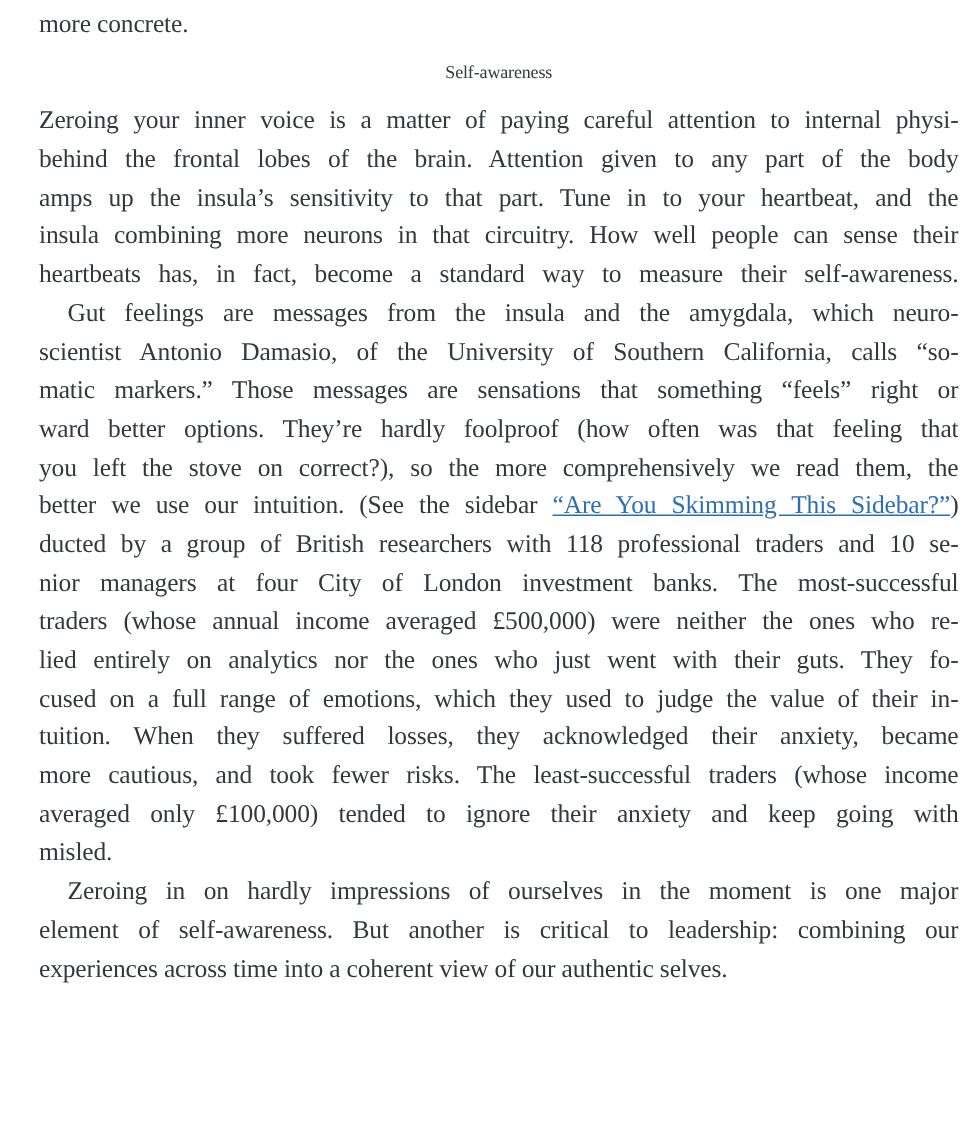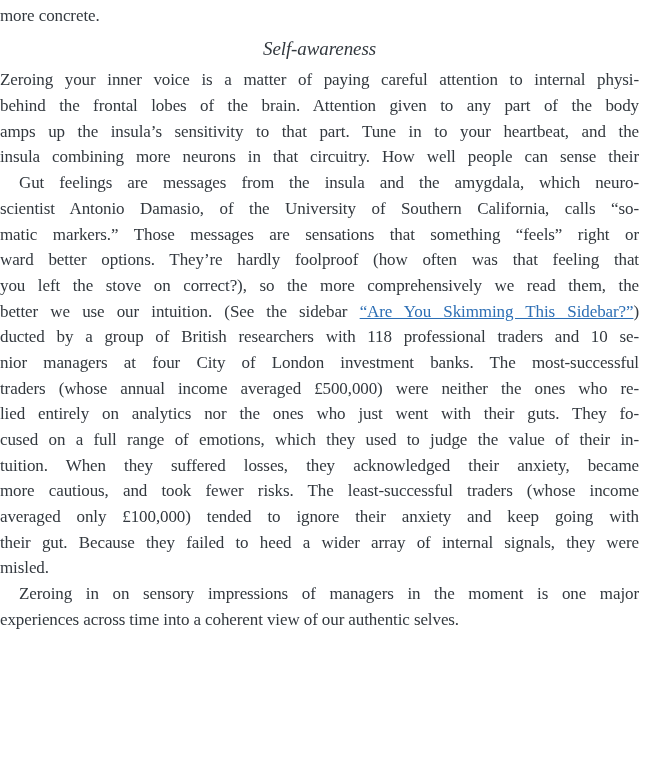--- a/index.html
+++ b/index.html
@@ -1,77 +1,77 @@
 <!DOCTYPE html>
 <html lang="en" style="--bg: #ffffff; --text: #32383e; --link: #2d6fb5;"><head>
 <meta charset="utf-8">
 <style>
   :root { --bg:#ffffff; --text:#32383e; --link:#2d6fb5; }
   html,body { margin:0; padding:0; background:var(--bg); }
   body { width:649px; height:760px; overflow:hidden; }
   .page {
     box-sizing:border-box;
     width:649px; height:760px;
-    padding:3px 10px 0 0;
+    padding:3px 10px 0 26px;
     font-family:"Liberation Serif","DejaVu Serif",serif;
     font-size:17px;
     letter-spacing:-0.1px;
     color:var(--text);
   }
   .ln {
     line-height:25.7px;
     max-height:25.7px;
     overflow:hidden;
     text-align:justify;
     text-align-last:justify;
   }
   .ln.last { text-align-last:left; }
   .ln.ind  { padding-left:19px; }
   .heading {
-    font-size:19px;
-    font-style:italic;
+    font-size:12px;
     font-weight:400;
     text-align:center;
     margin:7px 0 6px 0;
     line-height:25.7px;
   }
   .para { margin:0; }
   .link { color:var(--link); cursor:pointer;text-decoration:underline; }
 </style>
 </head>
 <body>
 
 <div class="page">
   <div class="ln last">more concrete.</div>
   <h2 class="heading">Self-awareness</h2>
   <div>
       <div class="para">
         <div class="ln">Zeroing your inner voice is a matter of paying careful attention to internal physi-</div>
         <div class="ln">behind the frontal lobes of the brain. Attention given to any part of the body</div>
         <div class="ln">amps up the insula’s sensitivity to that part. Tune in to your heartbeat, and the</div>
         <div class="ln">insula combining more neurons in that circuitry. How well people can sense their</div>
+        <div class="ln">heartbeats has, in fact, become a standard way to measure their self-awareness.</div>
       </div>
       <div class="para">
         <div class="ln ind">Gut feelings are messages from the insula and the amygdala, which neuro-</div>
         <div class="ln">scientist Antonio Damasio, of the University of Southern California, calls “so-</div>
         <div class="ln">matic markers.” Those messages are sensations that something “feels” right or</div>
         <div class="ln">ward better options. They’re hardly foolproof (how often was that feeling that</div>
         <div class="ln">you left the stove on correct?), so the more comprehensively we read them, the</div>
         <div class="ln"><span>better we use our intuition. (See the sidebar </span><span class="link">“Are You Skimming This Sidebar?”</span><span>)</span></div>
       </div>
       <div class="para">
         <div class="ln">ducted by a group of British researchers with 118 professional traders and 10 se-</div>
         <div class="ln">nior managers at four City of London investment banks. The most-successful</div>
         <div class="ln">traders (whose annual income averaged £500,000) were neither the ones who re-</div>
         <div class="ln">lied entirely on analytics nor the ones who just went with their guts. They fo-</div>
         <div class="ln">cused on a full range of emotions, which they used to judge the value of their in-</div>
         <div class="ln">tuition. When they suffered losses, they acknowledged their anxiety, became</div>
         <div class="ln">more cautious, and took fewer risks. The least-successful traders (whose income</div>
         <div class="ln">averaged only £100,000) tended to ignore their anxiety and keep going with</div>
-        <div class="ln">their gut. Because they failed to heed a wider array of internal signals, they were</div>
         <div class="ln last">misled.</div>
       </div>
       <div class="para">
-        <div class="ln ind">Zeroing in on sensory impressions of managers in the moment is one major</div>
+        <div class="ln ind">Zeroing in on hardly impressions of ourselves in the moment is one major</div>
+        <div class="ln">element of self-awareness. But another is critical to leadership: combining our</div>
         <div class="ln last">experiences across time into a coherent view of our authentic selves.</div>
       </div>
     </div>
 </div>
 
 </body></html>

